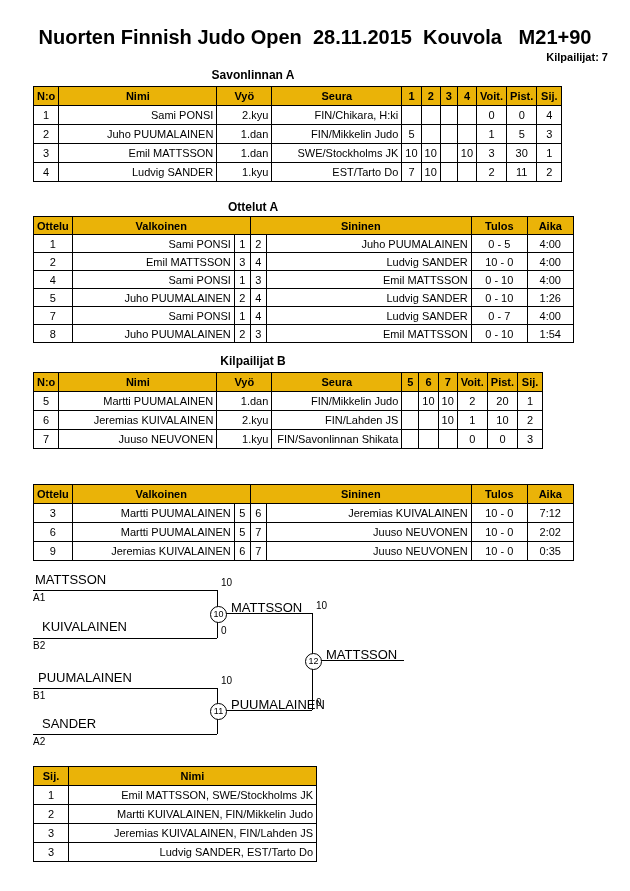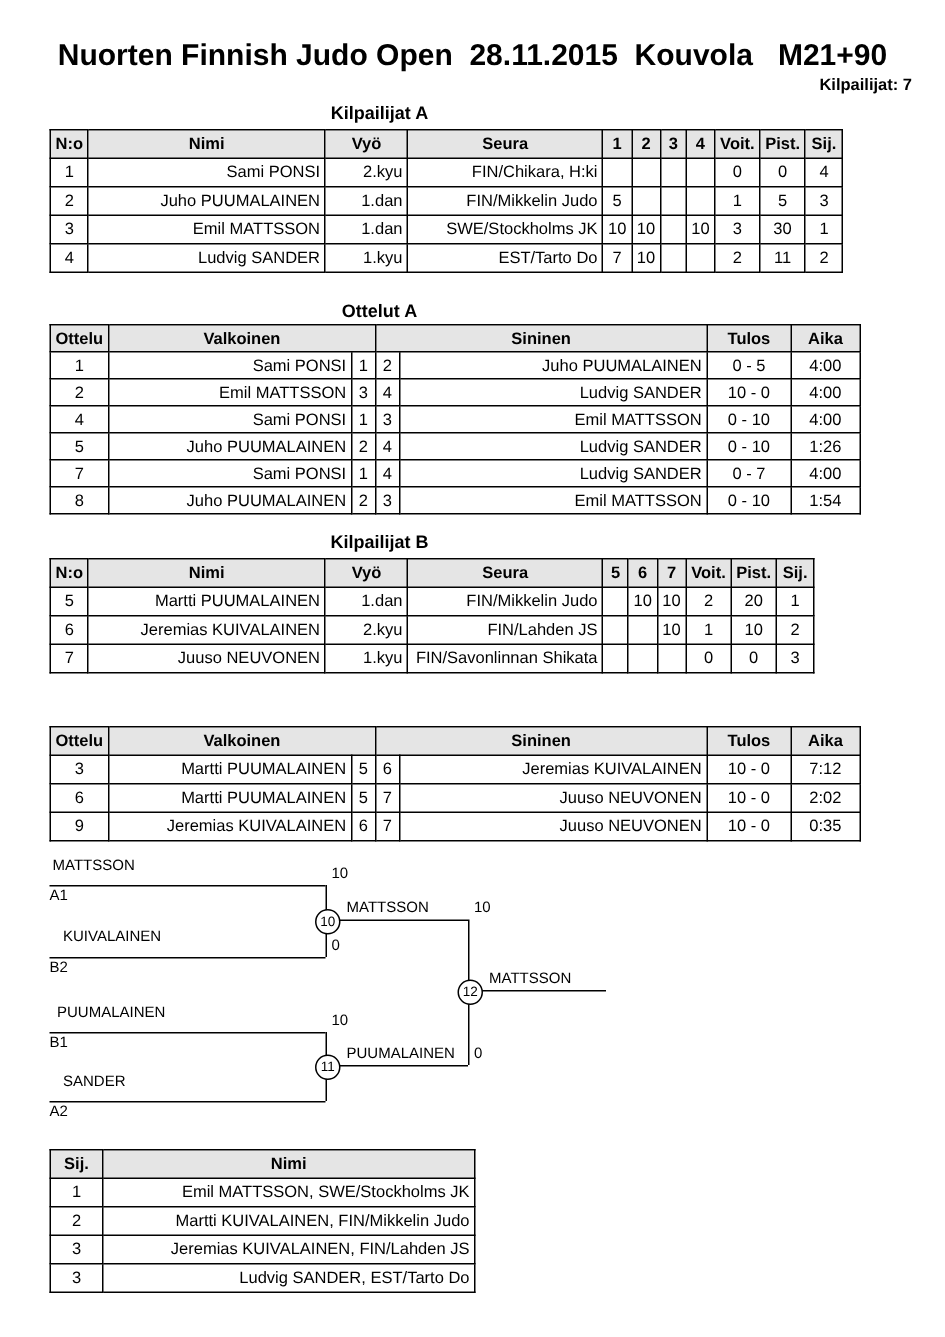--- a/index.html
+++ b/index.html
@@ -3,43 +3,43 @@
 <meta charset="utf-8">
 <style>
   html,body{margin:0;padding:0;}
   body{width:630px;height:891px;background:#ffffff;font-family:"Liberation Sans",sans-serif;color:#000;}
   .page{position:relative;width:630px;height:891px;background:#fff;overflow:hidden;}
   .title{position:absolute;top:26px;left:0;width:100%;text-align:center;font-size:20px;font-weight:bold;white-space:pre;}
   .count{position:absolute;top:51px;right:22px;font-size:11px;font-weight:bold;}
   .sec-title{position:absolute;text-align:center;font-size:12px;font-weight:bold;}
   table.grid{position:absolute;border-collapse:collapse;table-layout:fixed;background:#fff;}
   .grid th,.grid td{border:1px solid #000;font-size:11px;height:18px;padding:0 3px;white-space:nowrap;overflow:hidden;vertical-align:middle;}
-  .grid th{background:#e5e5e5;font-weight:bold;text-align:center;}
+  .grid th{background:#eab308;font-weight:bold;text-align:center;}
   .h17 th,.h17 td{height:17px;}
   .al{text-align:right;}
   .ac{text-align:center;}
   .tight{padding:0 1px;}
   .fs10{font-size:10px;}
   .bracket{position:absolute;left:30px;top:570px;width:430px;height:195px;}
-  .b-name{position:absolute;font-size:10px;white-space:nowrap;}
+  .b-name{position:absolute;font-size:13px;white-space:nowrap;}
   .b-seed{position:absolute;font-size:10px;}
   .b-score{position:absolute;font-size:10px;}
   .b-hline{position:absolute;border-top:1px solid #000;height:0;}
   .b-vline{position:absolute;border-left:1px solid #000;width:0;}
   .b-circle{position:absolute;width:15px;height:15px;border:1px solid #000;border-radius:50%;background:#fff;font-size:9px;line-height:14px;text-align:center;z-index:2;}
 </style>
 </head>
 <body>
 
 <div class="page">
 
   <div class="title">Nuorten Finnish Judo Open  28.11.2015  Kouvola   M21+90</div>
   <div class="count">Kilpailijat: 7</div>
 
-  <div class="sec-title" style="left:33px;top:68px;width:440px">Kilpailijat A</div>
+  <div class="sec-title" style="left:33px;top:68px;width:440px">Savonlinnan A</div>
   <table class="grid" style="left:33px;top:86px">
     <colgroup>
       <col style="width:22px">
         <col style="width:158px">
         <col style="width:55px">
         <col style="width:130px">
       <col style="width:17px">
         <col style="width:17px">
         <col style="width:17px">
         <col style="width:17px">

